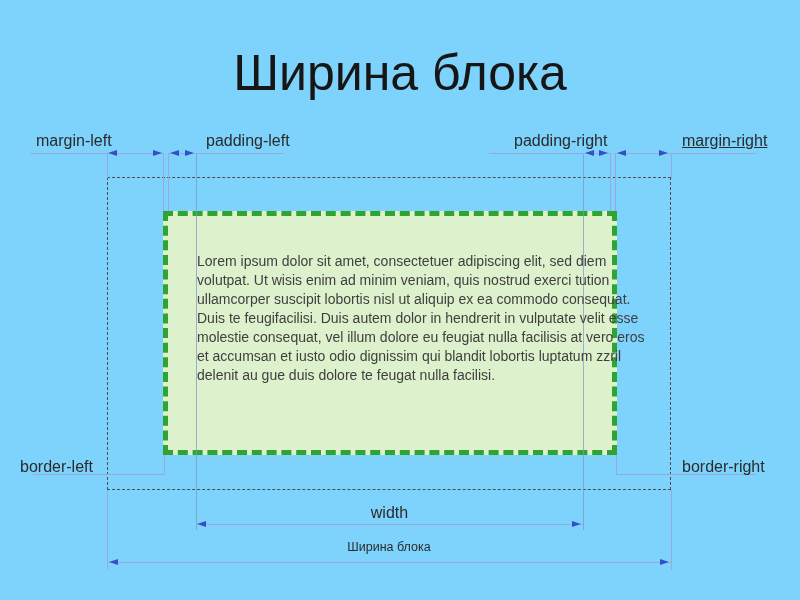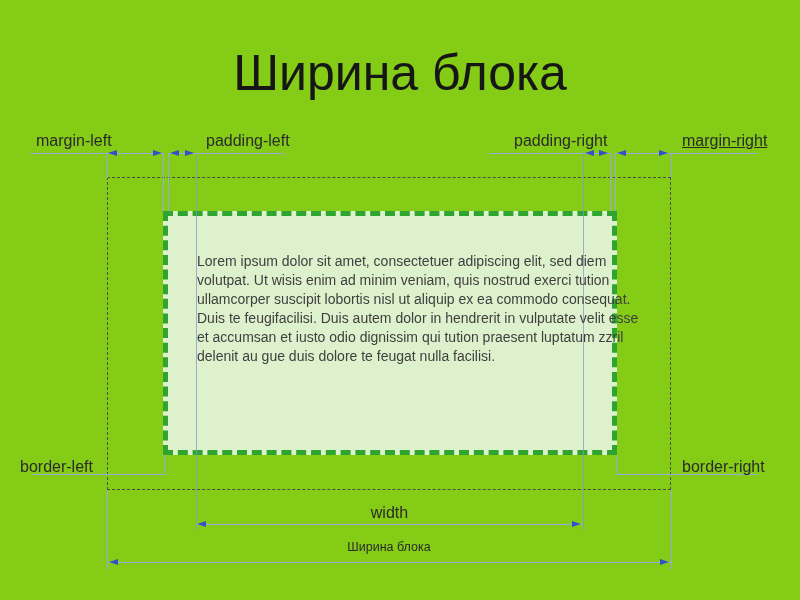--- a/index.html
+++ b/index.html
@@ -6,21 +6,21 @@
     --box-fill:#ddf1cc;
     --box-border:#2fa52f;
     --guide-line:#9aa8e0;
     --arrow:#3450c8;
     --outer-dashed:#4d4d4d;
     --text:#3f3f3f;
     --label:#2b2b2b;
   }
   html,body{margin:0;padding:0;background:#fff;}
   .slide{
-    position:relative;width:800px;height:600px;background:#84cc16;overflow:hidden;
+    position:relative;width:800px;height:600px;background:#7dd3fc;overflow:hidden;
     font-family:"Liberation Sans","DejaVu Sans",sans-serif;
   }
   .title{
     position:absolute;left:0;top:44px;width:800px;text-align:center;
     font-size:50px;font-weight:400;color:#161616;letter-spacing:0px;
   }
   
   .margin-box{
     position:absolute;left:107px;top:177px;width:564px;height:313px;
     border:1px dashed var(--outer-dashed);box-sizing:border-box;
@@ -101,21 +101,22 @@
   <div class="vline g-bro"></div>
   <div class="vline g-mr"></div>
   <div class="vline g-mlb"></div>
   <div class="vline g-mrb"></div>
 
   <div class="content-text">
       <div class="content-line">Lorem ipsum dolor sit amet, consectetuer adipiscing elit, sed diem</div>
       <div class="content-line">volutpat. Ut wisis enim ad minim veniam, quis nostrud exerci tution</div>
       <div class="content-line">ullamcorper suscipit lobortis nisl ut aliquip ex ea commodo consequat.</div>
       <div class="content-line">Duis te feugifacilisi. Duis autem dolor in hendrerit in vulputate velit esse</div>
-      <div class="content-line">et accumsan et iusto odio dignissim qui tution praesent luptatum zzril</div>
+      <div class="content-line">molestie consequat, vel illum dolore eu feugiat nulla facilisis at vero eros</div>
+      <div class="content-line">et accumsan et iusto odio dignissim qui blandit lobortis luptatum zzril</div>
       <div class="content-line">delenit au gue duis dolore te feugat nulla facilisi.</div>
     </div>
 
   <div class="hline d-ml"></div>
   <div class="hline d-pl"></div>
   <div class="hline d-pr"></div>
   <div class="hline d-mr"></div>
 
   <div class="arr l a-ml-l"></div>
   <div class="arr r a-ml-r"></div>

